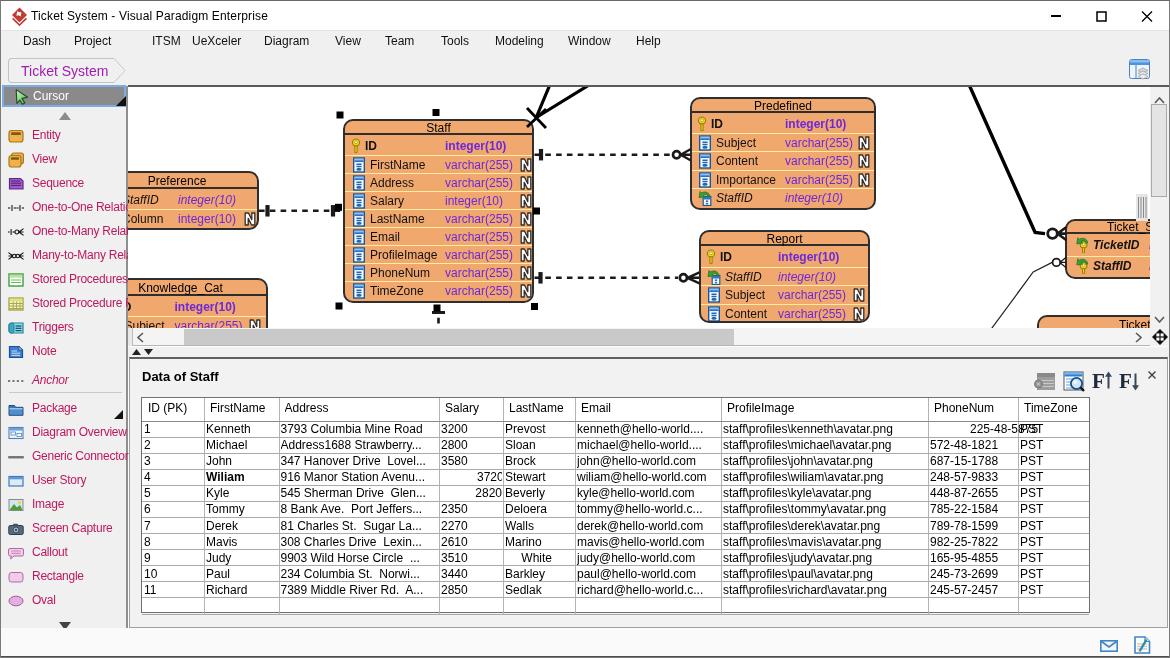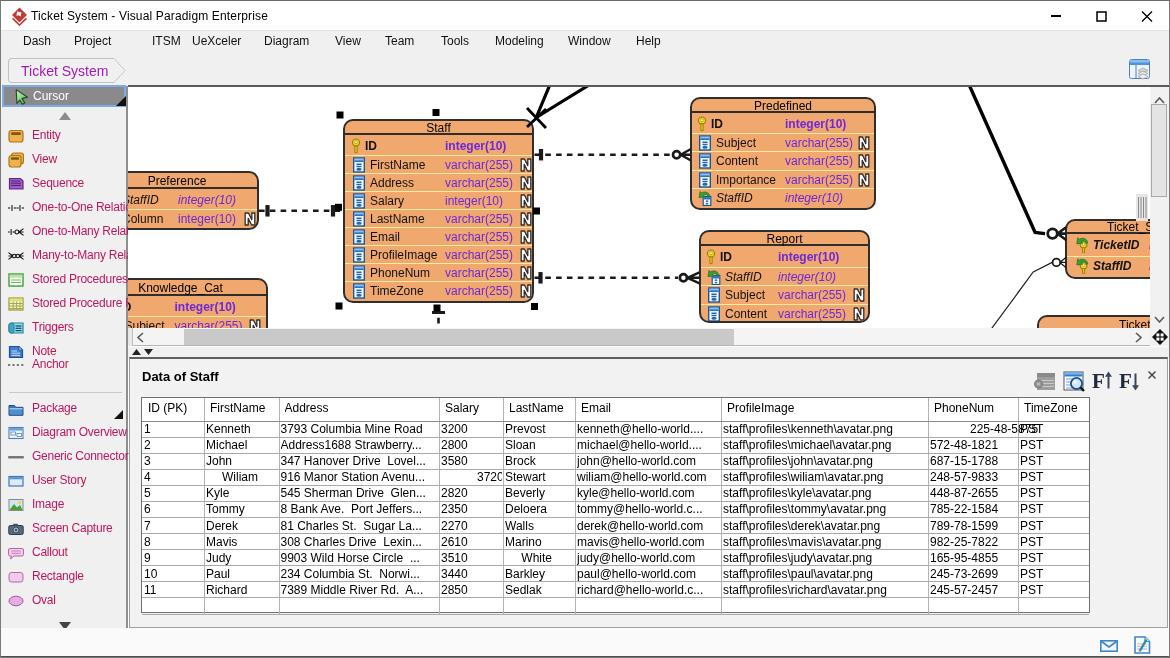--- a/index.html
+++ b/index.html
@@ -259,21 +259,21 @@
         <path d="M1.5 2.5 h9.5 l3.5 3.5 v7.5 h-13 z" fill="#4080d0" stroke="#1d4f94" stroke-width="1.2"></path>
         <path d="M11 2.5 l3.5 3.5 h-3.5 z" fill="#cfe2f8" stroke="#1d4f94" stroke-width="0.8"></path>
         <g stroke="#bcd7f2" stroke-width="1.1">
           <line x1="3.5" y1="7" x2="9" y2="7"></line>
           <line x1="3.5" y1="9.2" x2="12" y2="9.2"></line>
           <line x1="3.5" y1="11.4" x2="12" y2="11.4"></line>
         </g>
       </svg>
       <span class="lb">Note</span>
     </div>
-  <div class="tool" style="top:352px;">
+  <div class="tool" style="top:368px;font-style:italic;">
       <svg class="ic" viewBox="0 0 16 16">
         <line x1="0" y1="8" x2="16" y2="8" stroke="#555" stroke-width="1.3" stroke-dasharray="2.2 2.2"></line>
       </svg>
       <span class="lb">Anchor</span>
     </div>
   <div class="tool" style="top:396px;">
       <svg class="ic" viewBox="0 0 16 16">
         <path d="M1 4.5 h5.5 l1 1.8 h7.5 v8 h-14 z" fill="#3c77b8" stroke="#234d80" stroke-width="1"></path>
         <rect x="1.6" y="7" width="12.8" height="6.7" fill="#4e8ecb"></rect>
         <rect x="1.6" y="7" width="12.8" height="1.4" fill="#9ec3e8"></rect>
@@ -758,32 +758,32 @@
         <span class="cell" style="left:2px; top:56.2px; width:59px;">3</span>
         <span class="cell" style="left:64px; top:56.2px; width:71.5px;">John</span>
         <span class="cell" style="left:138.5px; top:56.2px; width:157.5px;">347 Hanover Drive  Lovel...</span>
         <span class="cell" style="left:299px; top:56.2px; width:61px;">3580</span>
         <span class="cell" style="left:363px; top:56.2px; width:69px;">Brock</span>
         <span class="cell" style="left:435px; top:56.2px; width:143px;">john@hello-world.com</span>
         <span class="cell" style="left:581px; top:56.2px; width:204px;">staff\profiles\john\avatar.png</span>
         <span class="cell" style="left:788px; top:56.2px; width:87px;">687-15-1788</span>
         <span class="cell" style="left:878px; top:56.2px; width:70px;">PST</span>
         <span class="cell" style="left:2px; top:72.2px; width:59px;">4</span>
-        <span class="cell" style="left:80px; top:72.2px; width:57px;">Wiliam</span>
+        <span class="cell" style="left:64px; top:72.2px; width:57px;font-weight:bold;">Wiliam</span>
         <span class="cell" style="left:138.5px; top:72.2px; width:157.5px;">916 Manor Station Avenu...</span>
         <span class="cell" style="left:299px; top:72.2px; width:61px;padding-left:36px;">3720</span>
         <span class="cell" style="left:363px; top:72.2px; width:69px;">Stewart</span>
         <span class="cell" style="left:435px; top:72.2px; width:143px;">wiliam@hello-world.com</span>
         <span class="cell" style="left:581px; top:72.2px; width:204px;">staff\profiles\wiliam\avatar.png</span>
         <span class="cell" style="left:788px; top:72.2px; width:87px;">248-57-9833</span>
         <span class="cell" style="left:878px; top:72.2px; width:70px;">PST</span>
         <span class="cell" style="left:2px; top:88.3px; width:59px;">5</span>
         <span class="cell" style="left:64px; top:88.3px; width:71.5px;">Kyle</span>
         <span class="cell" style="left:138.5px; top:88.3px; width:157.5px;">545 Sherman Drive  Glen...</span>
-        <span class="cell" style="left:299px; top:88.3px; width:61px;">2820</span>
+        <span class="cell" style="left:299px; top:88.3px; width:61px;text-align:right;">2820</span>
         <span class="cell" style="left:363px; top:88.3px; width:69px;">Beverly</span>
         <span class="cell" style="left:435px; top:88.3px; width:143px;">kyle@hello-world.com</span>
         <span class="cell" style="left:581px; top:88.3px; width:204px;">staff\profiles\kyle\avatar.png</span>
         <span class="cell" style="left:788px; top:88.3px; width:87px;">448-87-2655</span>
         <span class="cell" style="left:878px; top:88.3px; width:70px;">PST</span>
         <span class="cell" style="left:2px; top:104.4px; width:59px;">6</span>
         <span class="cell" style="left:64px; top:104.4px; width:71.5px;">Tommy</span>
         <span class="cell" style="left:138.5px; top:104.4px; width:157.5px;">8 Bank Ave.  Port Jeffers...</span>
         <span class="cell" style="left:299px; top:104.4px; width:61px;">2350</span>
         <span class="cell" style="left:363px; top:104.4px; width:69px;">Deloera</span>

